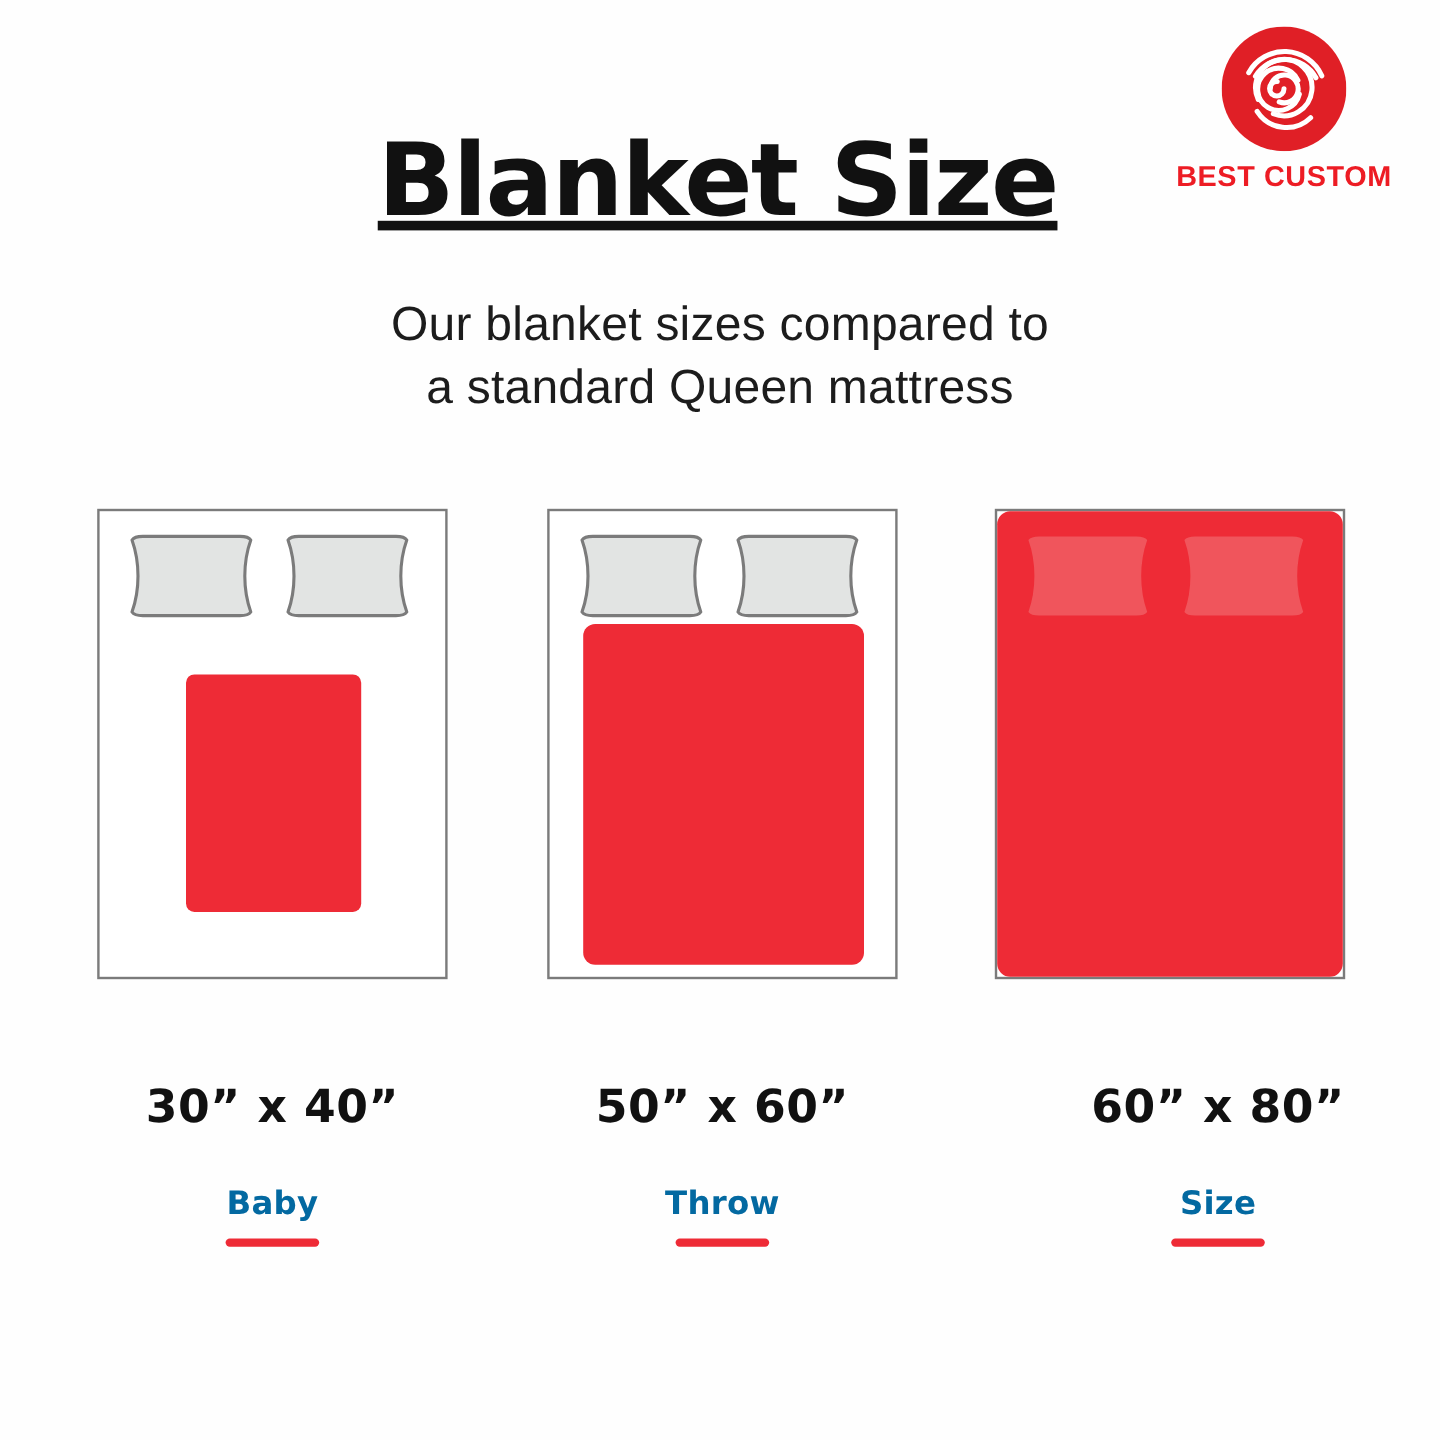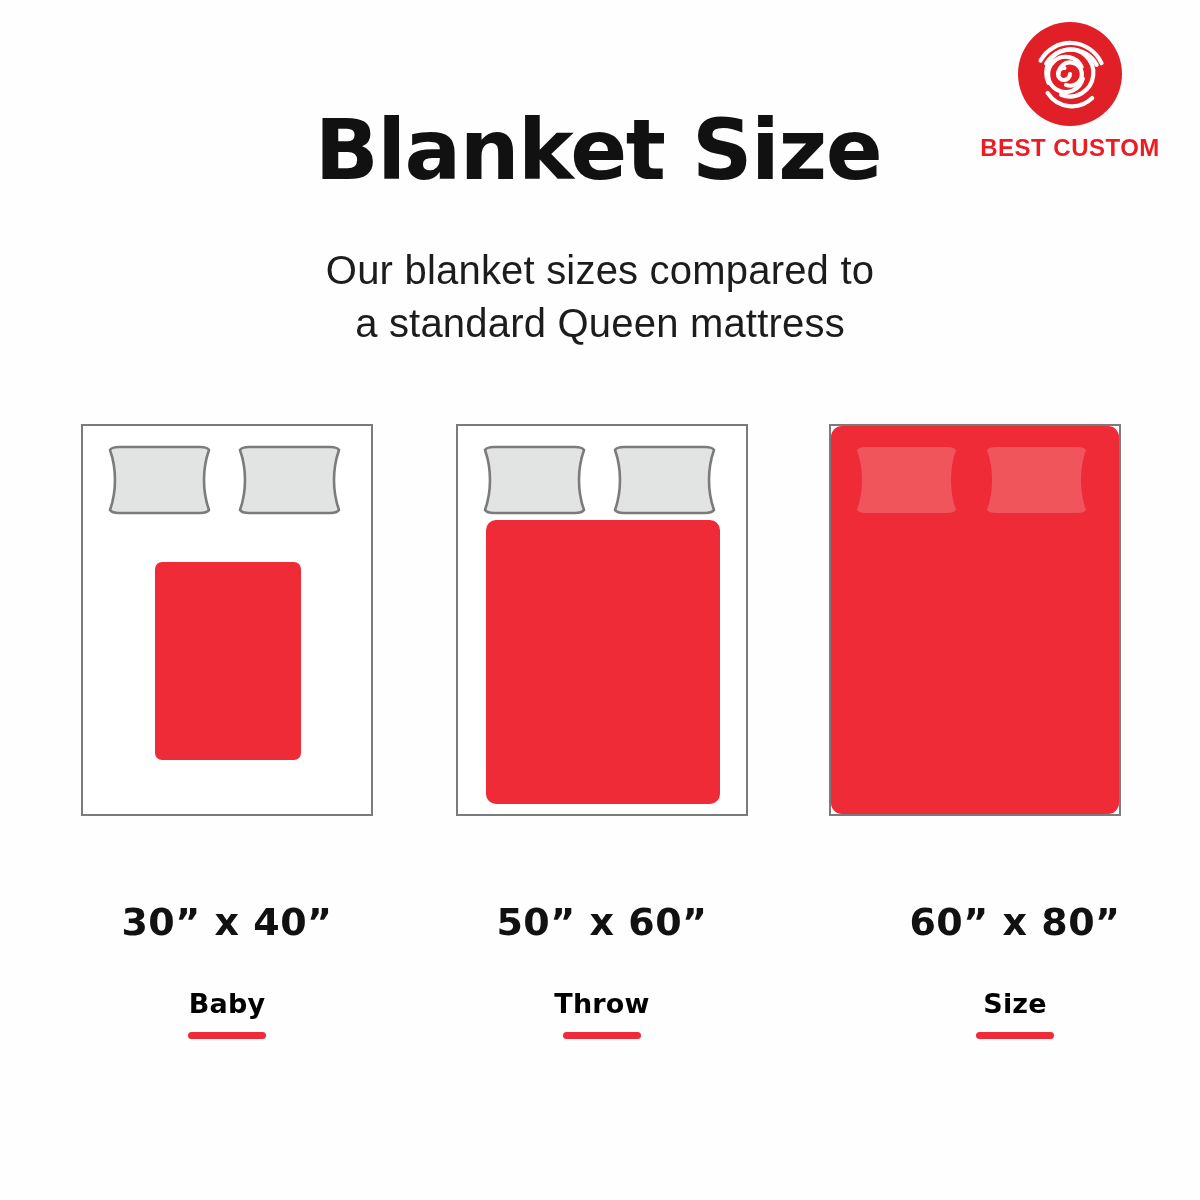--- a/index.html
+++ b/index.html
@@ -36,20 +36,21 @@
   #page-title{
     position:absolute;
     top:108px; left:0; width:1196px;
     text-align:center;
     font-size:84px;
     font-weight:bold;
     letter-spacing:-1.5px;
     color:#111111;
     line-height:1.0;
     font-family:"DejaVu Sans", sans-serif;
+    text-decoration:underline;
   }
   #page-subtitle{
     position:absolute;
     top:244px; left:0; width:1200px;
     text-align:center;
     font-size:40px;
     font-weight:300;
     color:#1c1c1c;
     line-height:1.32;
     letter-spacing:0.2px;
@@ -131,21 +132,21 @@
     font-size:38px;
     font-weight:bold;
     color:#111111;
     letter-spacing:0.5px;
     font-family:"DejaVu Sans", sans-serif;
   }
   .caption-name{
     margin-top:44px;
     font-size:27px;
     font-weight:bold;
-    color:#000000;
+    color:#0369a1;
     letter-spacing:0.2px;
     font-family:"DejaVu Sans", sans-serif;
   }
   .caption-rule{
     margin:13px auto 0;
     width:78px; height:7px;
     border-radius:4px;
     background:#ee2b36;
   }
 </style>

